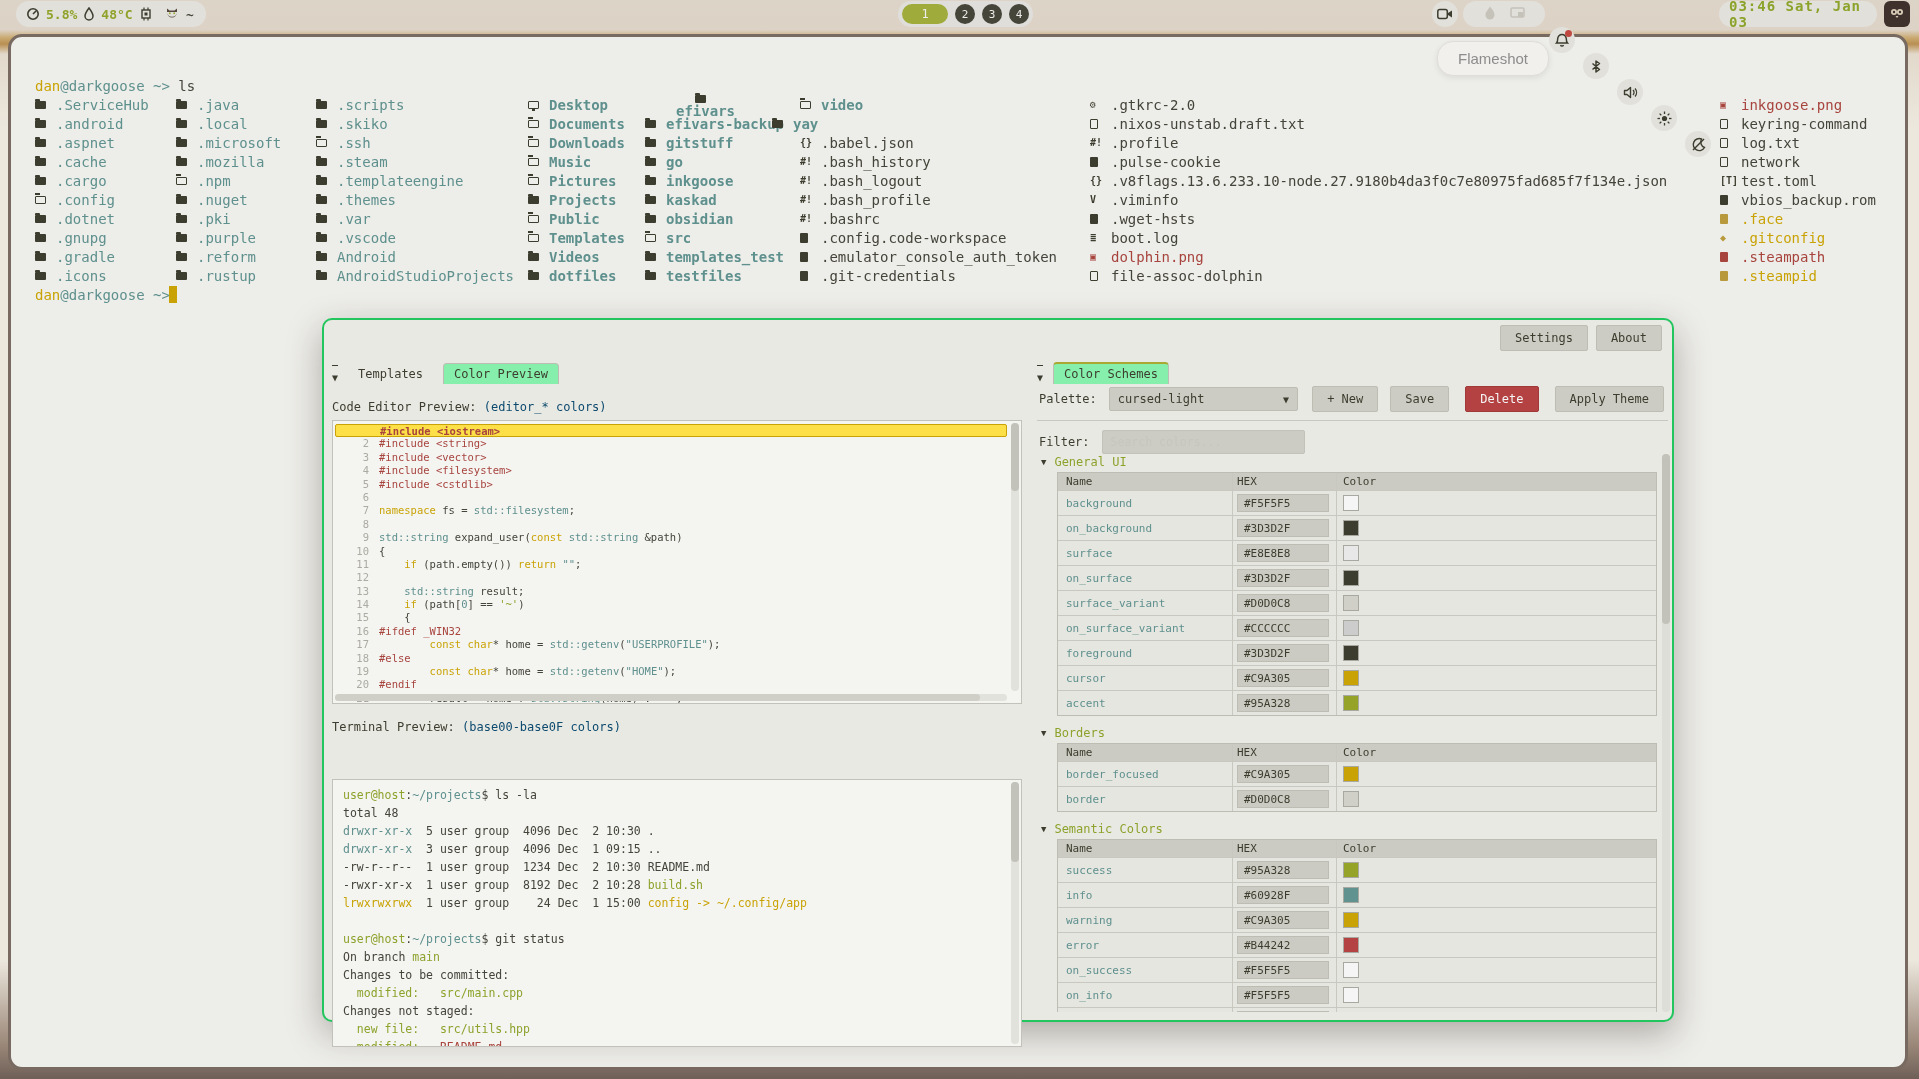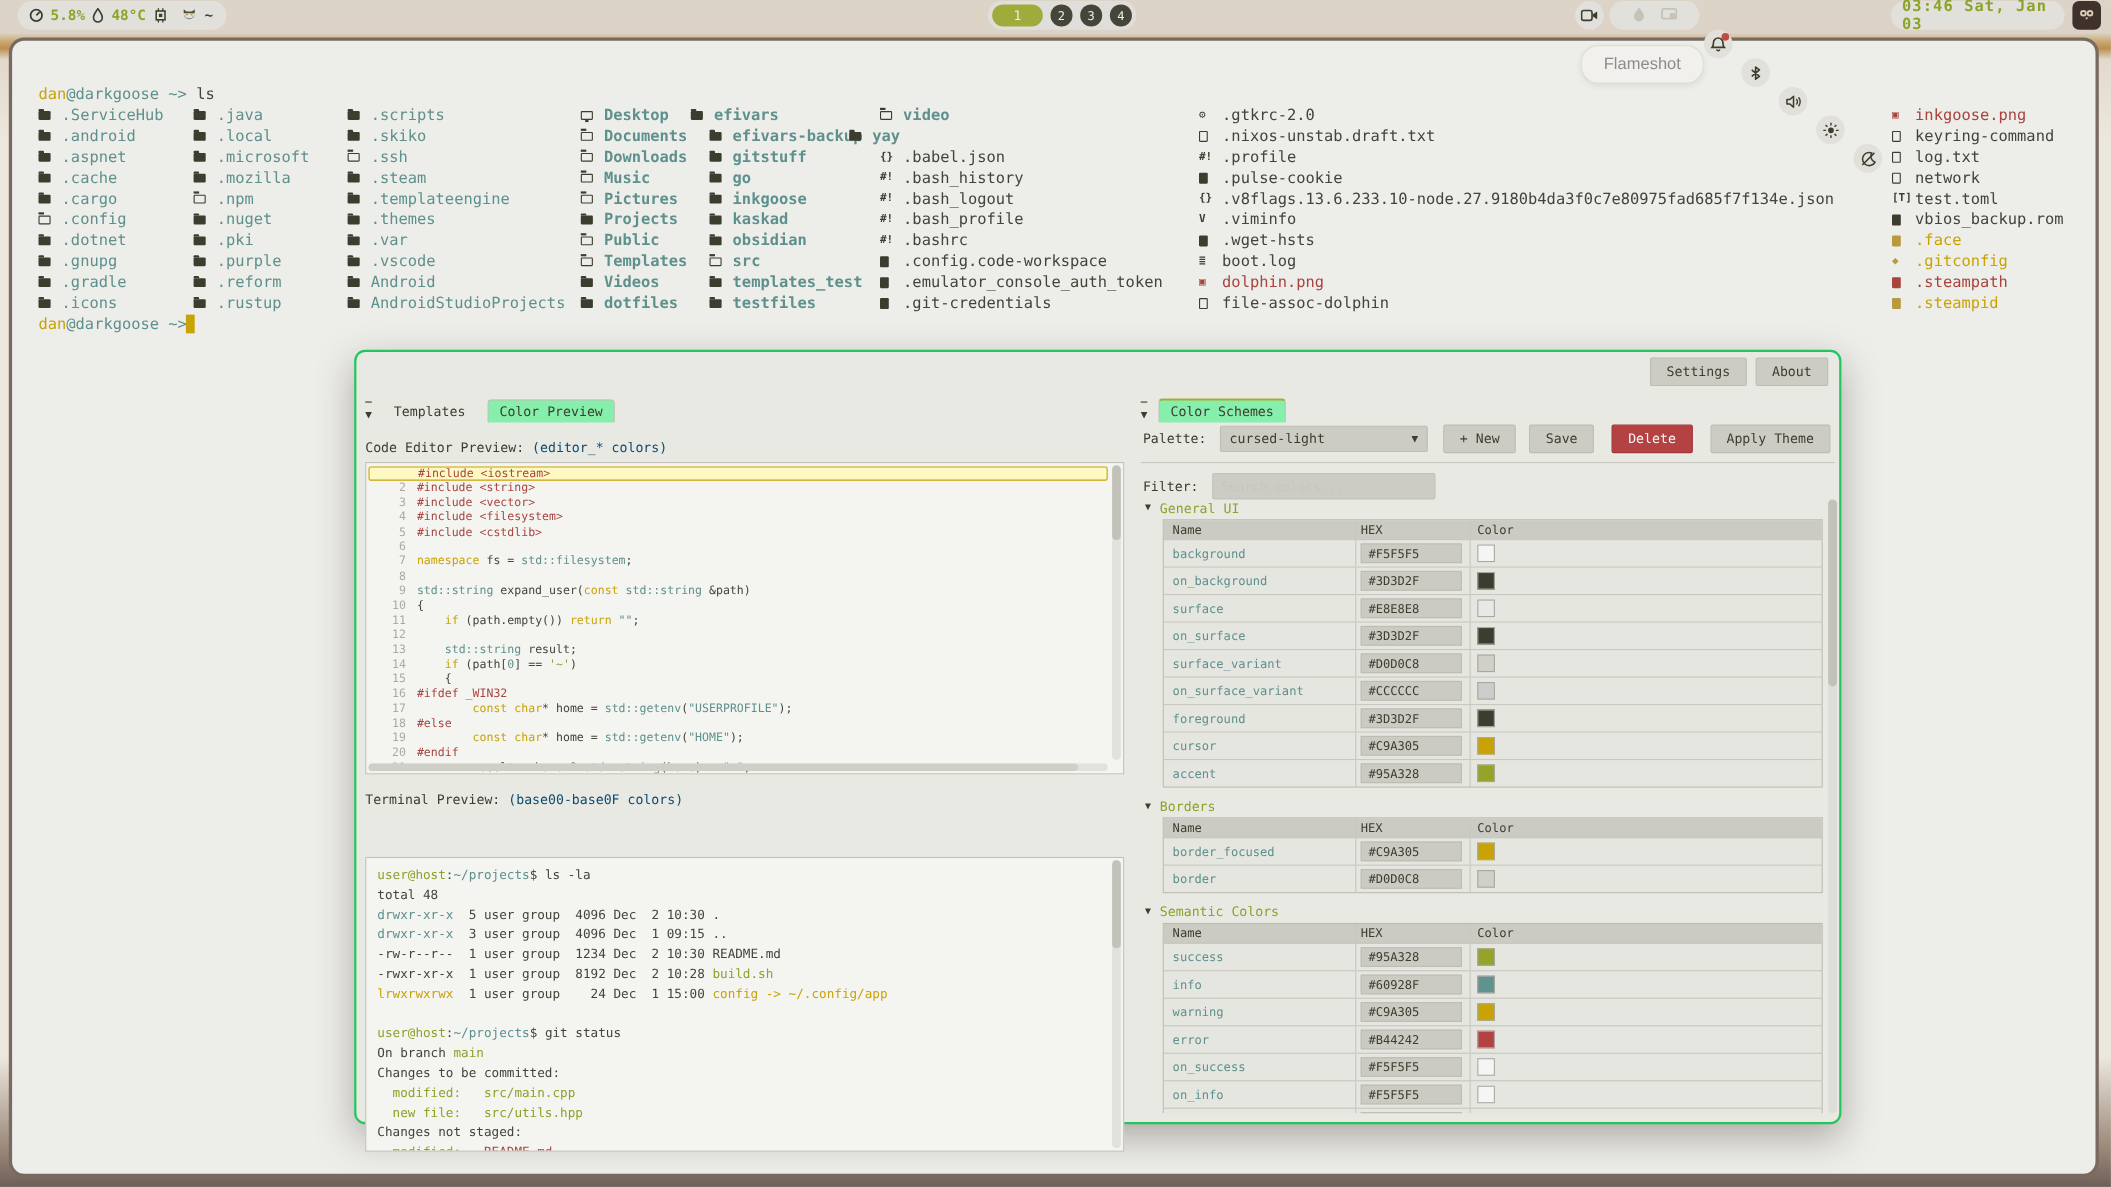--- a/index.html
+++ b/index.html
@@ -63,21 +63,21 @@
   .tabrow{display:flex;align-items:flex-end;gap:10px;height:24px;}
   .tri{color:#3D3D2F;font-size:10px;line-height:24px;border-top:1.5px solid #3D3D2F;align-self:center;height:14px;}
   .tab{padding:3px 10px;}
   .tab.active{background:#86efac;border-radius:4px 4px 0 0;border:1px solid #BDBDB4;border-bottom:none;}
   .tab.accent-top{border-top:2px solid #A8A832;}
   .hint{color:#0c4a6e;}
   .panelbox{background:#F4F4F1;border:1px solid #C2C2BA;box-sizing:border-box;position:absolute;overflow:hidden;}
   
   .code-line{display:flex;height:13.4px;line-height:13.4px;font-size:10.5px;white-space:pre;}
   .code-line .ln{width:34px;text-align:right;padding-right:10px;color:#ABABA3;flex:none;}
-  .code-line.cur{border:1.5px solid #C9A305;border-radius:2px;background:#fef9c3;box-sizing:border-box;}
+  .code-line.cur{border:1.5px solid #C9A305;border-radius:2px;background:#fde047;box-sizing:border-box;font-weight:bold;}
   .sb-v{position:absolute;top:2px;right:2px;width:8px;bottom:2px;background:#E2E2DC;border-radius:4px;}
   .sb-v .thumb{position:absolute;top:0;left:0;width:8px;border-radius:4px;background:#C2C2BA;}
   .sb-h{position:absolute;left:2px;right:14px;bottom:2px;height:7px;background:#E2E2DC;border-radius:4px;}
   .sb-h .thumb{position:absolute;top:0;left:0;height:7px;width:96%;border-radius:4px;background:#CFCFC7;}
   
   .tp-line{height:18px;line-height:18px;font-size:11.5px;white-space:pre;}
   
   .field-label{font-size:12px;color:#3D3D2F;}
   #palette-select{width:200px;height:24px;background:#CCCCC4;border:1px solid #BDBDB4;border-radius:2px;
     display:flex;align-items:center;justify-content:space-between;padding:0 8px;box-sizing:border-box;}
@@ -262,21 +262,21 @@
       <div class="ls-entry bold" style="left: 528px; top: 95px;"><span class="fic ic-dark"><span class="sh-desktop"></span></span><span class="tk-teal">Desktop</span></div>
       <div class="ls-entry bold" style="left: 528px; top: 114px;"><span class="fic ic-dark"><span class="sh-folder-open"></span></span><span class="tk-teal">Documents</span></div>
       <div class="ls-entry bold" style="left: 528px; top: 133px;"><span class="fic ic-dark"><span class="sh-folder-open"></span></span><span class="tk-teal">Downloads</span></div>
       <div class="ls-entry bold" style="left: 528px; top: 152px;"><span class="fic ic-dark"><span class="sh-folder-open"></span></span><span class="tk-teal">Music</span></div>
       <div class="ls-entry bold" style="left: 528px; top: 171px;"><span class="fic ic-dark"><span class="sh-folder-open"></span></span><span class="tk-teal">Pictures</span></div>
       <div class="ls-entry bold" style="left: 528px; top: 190px;"><span class="fic ic-dark"><span class="sh-folder"></span></span><span class="tk-teal">Projects</span></div>
       <div class="ls-entry bold" style="left: 528px; top: 209px;"><span class="fic ic-dark"><span class="sh-folder-open"></span></span><span class="tk-teal">Public</span></div>
       <div class="ls-entry bold" style="left: 528px; top: 228px;"><span class="fic ic-dark"><span class="sh-folder-open"></span></span><span class="tk-teal">Templates</span></div>
       <div class="ls-entry bold" style="left: 528px; top: 247px;"><span class="fic ic-dark"><span class="sh-folder"></span></span><span class="tk-teal">Videos</span></div>
       <div class="ls-entry bold" style="left: 528px; top: 266px;"><span class="fic ic-dark"><span class="sh-folder"></span></span><span class="tk-teal">dotfiles</span></div>
-      <div class="ls-entry bold" style="left: 628px; top: 95px;"><span class="fic ic-dark"><span class="sh-folder"></span></span><span class="tk-teal">efivars</span></div>
+      <div class="ls-entry bold" style="left: 676px; top: 95px; flex-direction: column;"><span class="fic ic-dark"><span class="sh-folder"></span></span><span class="tk-teal">efivars</span></div>
       <div class="ls-entry bold" style="left: 645px; top: 114px;"><span class="fic ic-dark"><span class="sh-folder"></span></span><span class="tk-teal">efivars-backup</span></div>
       <div class="ls-entry bold" style="left: 645px; top: 133px;"><span class="fic ic-dark"><span class="sh-folder"></span></span><span class="tk-teal">gitstuff</span></div>
       <div class="ls-entry bold" style="left: 645px; top: 152px;"><span class="fic ic-dark"><span class="sh-folder"></span></span><span class="tk-teal">go</span></div>
       <div class="ls-entry bold" style="left: 645px; top: 171px;"><span class="fic ic-dark"><span class="sh-folder"></span></span><span class="tk-teal">inkgoose</span></div>
       <div class="ls-entry bold" style="left: 645px; top: 190px;"><span class="fic ic-dark"><span class="sh-folder"></span></span><span class="tk-teal">kaskad</span></div>
       <div class="ls-entry bold" style="left: 645px; top: 209px;"><span class="fic ic-dark"><span class="sh-folder"></span></span><span class="tk-teal">obsidian</span></div>
       <div class="ls-entry bold" style="left: 645px; top: 228px;"><span class="fic ic-dark"><span class="sh-folder-open"></span></span><span class="tk-teal">src</span></div>
       <div class="ls-entry bold" style="left: 645px; top: 247px;"><span class="fic ic-dark"><span class="sh-folder"></span></span><span class="tk-teal">templates_test</span></div>
       <div class="ls-entry bold" style="left: 645px; top: 266px;"><span class="fic ic-dark"><span class="sh-folder"></span></span><span class="tk-teal">testfiles</span></div>
       <div class="ls-entry bold" style="left: 800px; top: 95px;"><span class="fic ic-dark"><span class="sh-folder-open"></span></span><span class="tk-teal">video</span></div>
@@ -371,22 +371,22 @@
         <div class="tp-line"><span class="tk-teal">drwxr-xr-x</span><span class="tk-dark">  5 user group  4096 Dec  2 10:30 .</span></div>
         <div class="tp-line"><span class="tk-teal">drwxr-xr-x</span><span class="tk-dark">  3 user group  4096 Dec  1 09:15 ..</span></div>
         <div class="tp-line"><span class="tk-dark">-rw-r--r--  1 user group  1234 Dec  2 10:30 README.md</span></div>
         <div class="tp-line"><span class="tk-dark">-rwxr-xr-x  1 user group  8192 Dec  2 10:28 </span><span class="tk-green">build.sh</span></div>
         <div class="tp-line"><span class="tk-gold">lrwxrwxrwx</span><span class="tk-dark">  1 user group    24 Dec  1 15:00 </span><span class="tk-gold">config -&gt; ~/.config/app</span></div>
         <div class="tp-line">&nbsp;</div>
         <div class="tp-line"><span class="tk-green">user@host</span><span class="tk-dark">:</span><span class="tk-teal">~/projects</span><span class="tk-dark">$ git status</span></div>
         <div class="tp-line"><span class="tk-dark">On branch </span><span class="tk-green">main</span></div>
         <div class="tp-line"><span class="tk-dark">Changes to be committed:</span></div>
         <div class="tp-line"><span class="tk-green">  modified:   src/main.cpp</span></div>
+        <div class="tp-line"><span class="tk-dark">Changes not staged:</span></div>
         <div class="tp-line"><span class="tk-green">  new file:   src/utils.hpp</span></div>
-        <div class="tp-line"><span class="tk-dark">Changes not staged:</span></div>
         <div class="tp-line"><span class="tk-green">  modified:   </span><span class="tk-red">README.md</span></div>
       </div>
     <div class="sb-v">
         <div class="thumb" style="height:80px;"></div>
       </div>
   </div>
 
   <div class="abs tabrow" style="left:713px;top:40px;">
     <span class="tri">▼</span>
     <span class="tab active accent-top">Color Schemes</span>

